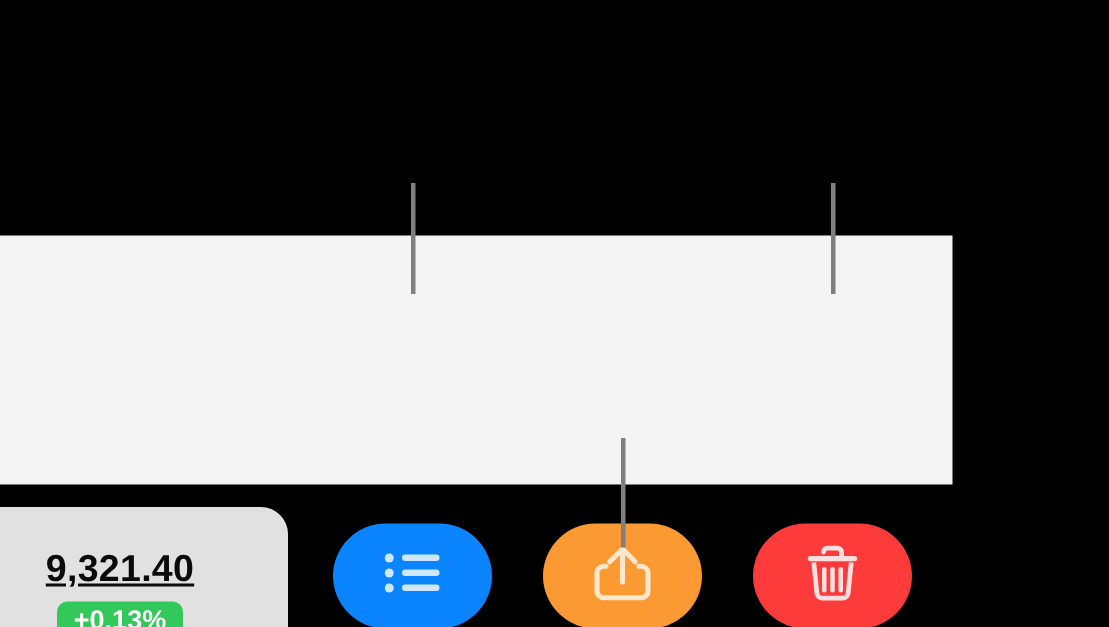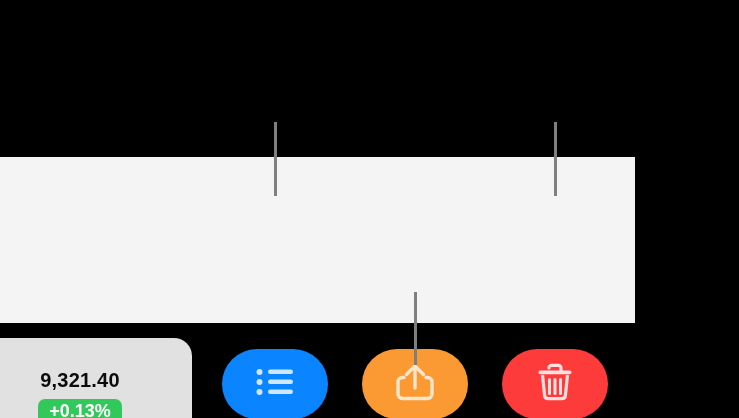--- a/index.html
+++ b/index.html
@@ -36,25 +36,26 @@
     background: #E1E1E1;
     border-radius: 18px;
     box-sizing: border-box;
     display: flex;
     flex-direction: column;
     align-items: center;
     justify-content: center;
   }
   #quote-price {
     color: #0B0B0B;
-    font-size: 20px;
+    font-size: 25px;
     font-weight: bold;
     letter-spacing: 0.2px;
     line-height: 1;
     margin-left: 28px;
+    text-decoration: underline;
   }
   #quote-change {
     margin-top: 9px;
     margin-left: 28px;
     background: #32C85A;
     color: #FFFFFF;
     font-size: 18px;
     font-weight: bold;
     border-radius: 7px;
     padding: 3px 11px 4px 11px;

